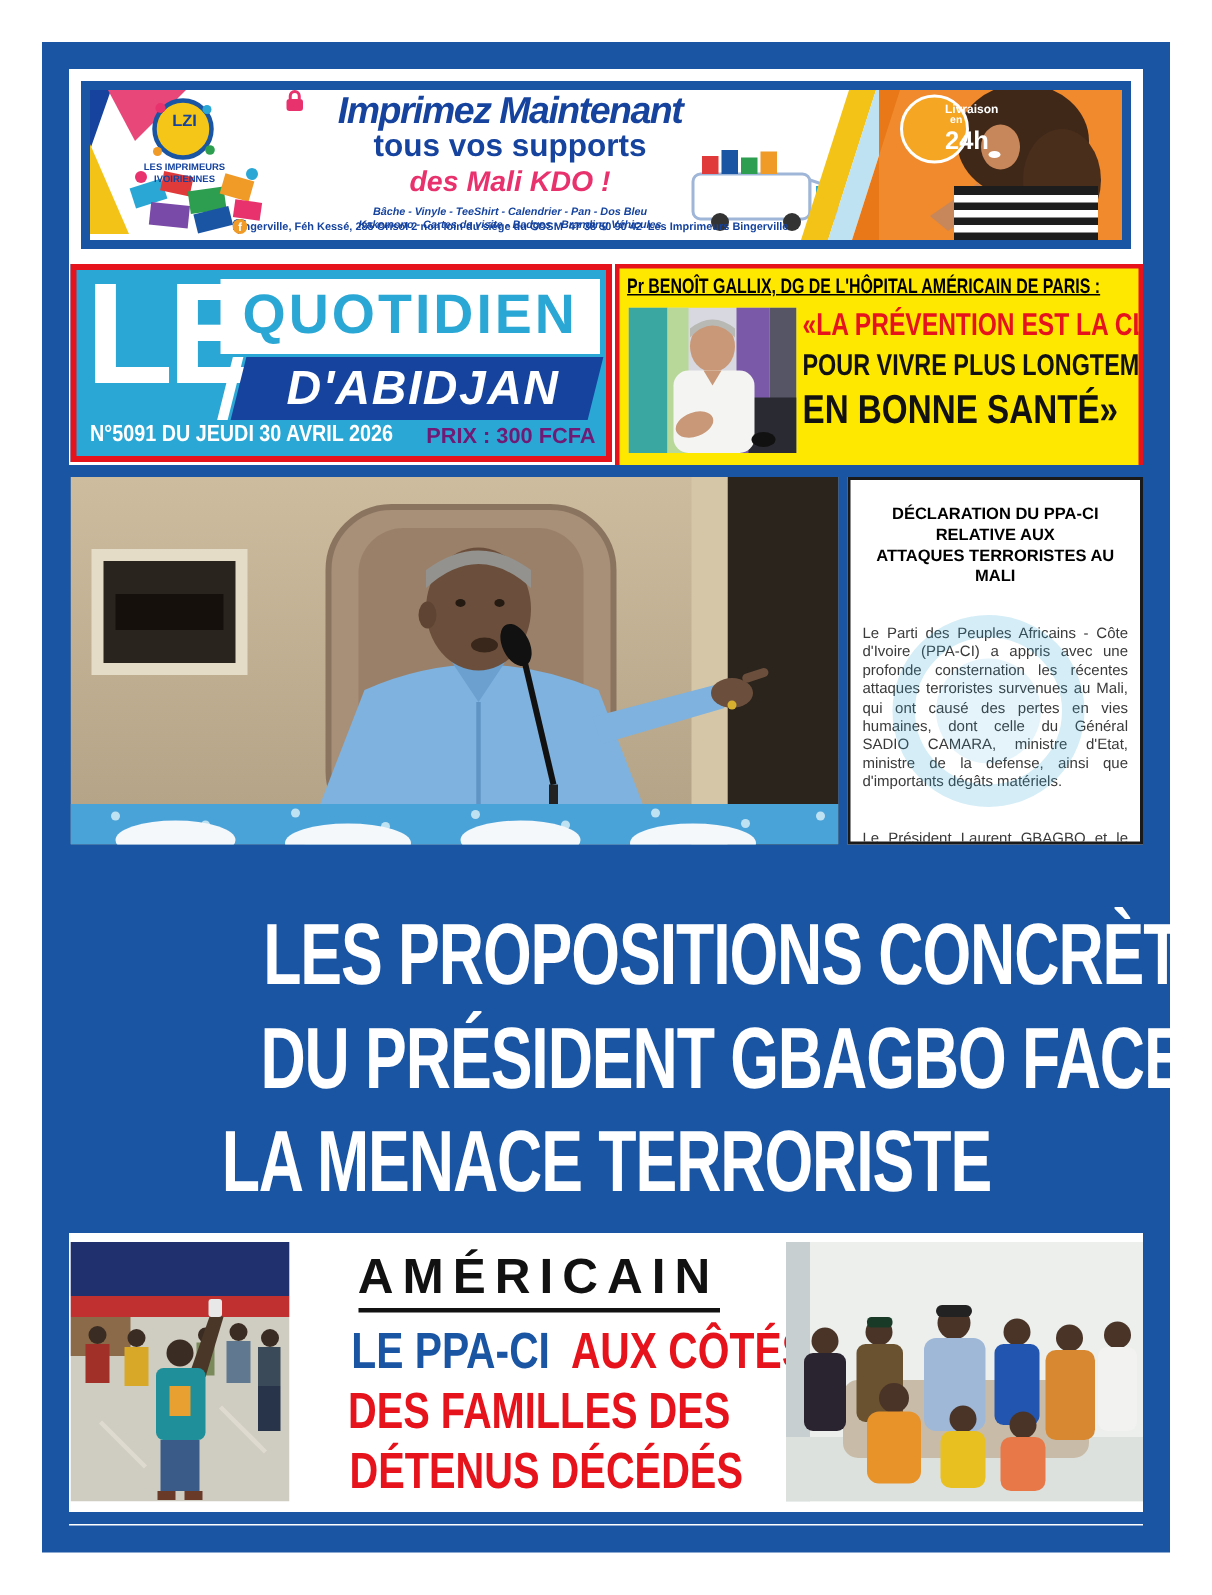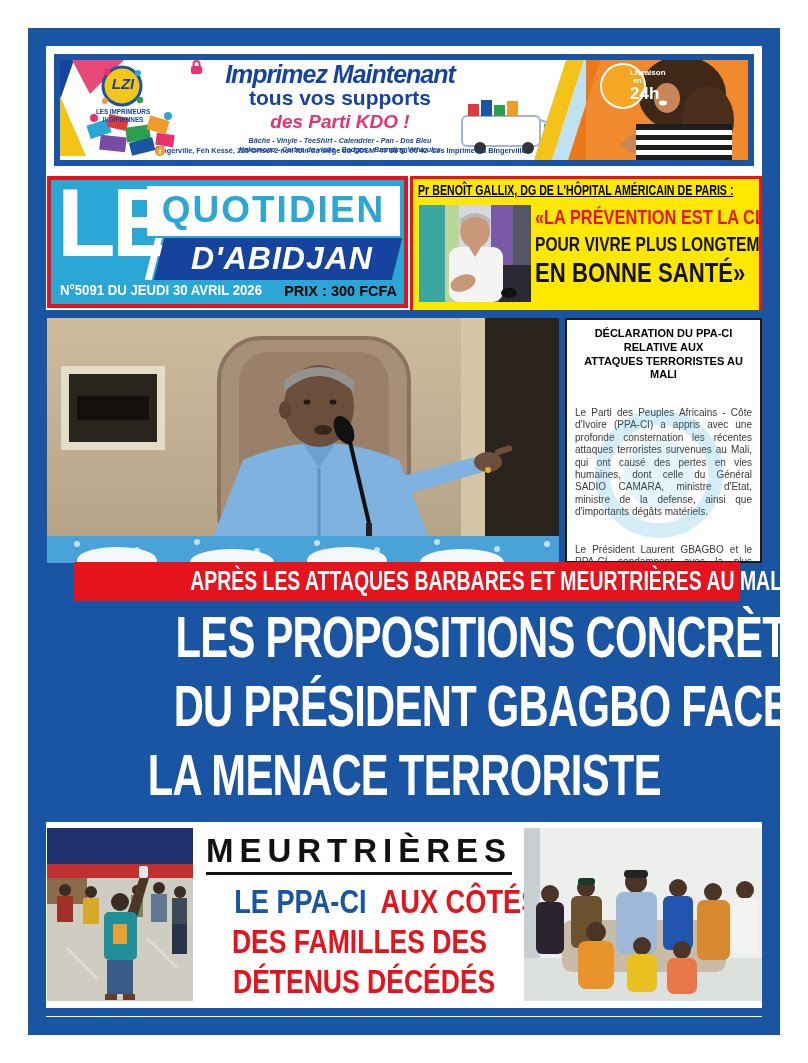--- a/index.html
+++ b/index.html
@@ -27,51 +27,51 @@
   .ad svg{position:absolute;left:0;top:0;}
   .ad-text{position:absolute;left:130px;top:0;width:300px;text-align:center;color:var(--navy);}
   .ad-h1{font-size:25px;font-weight:900;font-style:italic;letter-spacing:-1px;}
   .ad-h2{font-size:21px;font-weight:900;margin-top:-3px;}
   .ad-h3{font-size:19px;font-weight:900;font-style:italic;color:var(--pink);margin-top:1px;}
   .ad-services{font-size:7.2px;font-weight:700;font-style:italic;color:var(--navy);line-height:1.3;margin-top:3px;}
   .ad-contact{position:absolute;left:95px;top:86px;width:420px;font-size:7.3px;font-weight:700;color:var(--navy);
     display:flex;align-items:center;gap:4px;white-space:nowrap;}
   .logo-cap{position:absolute;left:20px;top:48px;width:86px;text-align:center;font-size:6.3px;
     font-weight:900;color:var(--navy);line-height:1.25;}
-  .logo-mono{position:absolute;left:43px;top:15px;width:40px;text-align:center;font-size:15px;font-weight:900;color:var(--navy);font-style:italic;}
+  .logo-mono{position:absolute;left:43px;top:15px;width:40px;text-align:center;font-size:11px;font-weight:900;color:var(--navy);}
   .badge{position:absolute;left:541px;top:9px;width:44px;text-align:center;color:#fff;font-weight:900;line-height:1.05;padding-left:29px;}
   .badge .b1{font-size:8px;}.badge .b2{font-size:7px;}.badge .b3{font-size:17px;}
 
   
   .masthead{left:47px;top:176px;width:361px;height:132px;background:var(--cyan);border:4px solid var(--red);overflow:hidden;}
   .mh-le{position:absolute;left:6px;top:-12px;font-size:96px;font-weight:900;color:#fff;letter-spacing:-4px;}
   .mh-white{position:absolute;left:96px;top:6px;width:253px;height:50px;background:#fff;}
   .mh-title{position:absolute;left:0;top:3px;width:253px;text-align:center;font-size:37px;font-weight:900;color:var(--cyan);letter-spacing:2px;}
   .mh-par{position:absolute;left:108px;top:58px;width:238px;height:42px;background:var(--navy);transform:skewX(-14deg);}
   .mh-par::before{content:"";position:absolute;left:-9px;top:0;width:7px;height:42px;background:#fff;}
   .mh-sub{position:absolute;left:112px;top:60px;width:238px;text-align:center;font-size:32px;font-weight:700;font-style:italic;color:#fff;letter-spacing:1px;}
   .mh-issue{position:absolute;left:9px;bottom:5px;font-size:15.5px;font-weight:900;color:#fff;text-align:center;}
-  .mh-price{position:absolute;right:7px;bottom:5px;font-size:14.5px;font-weight:900;color:#000000;margin-left:28px;}
+  .mh-price{position:absolute;right:7px;bottom:5px;font-size:14.5px;font-weight:900;color:#701a75;margin-left:28px;}
 
   
   .gallix{left:410px;top:176px;width:352px;height:160px;background:var(--yellow);border:3px solid var(--red);overflow:hidden;}
   .gx-kicker{position:absolute;left:5px;top:3px;font-size:14px;font-weight:700;color:#000;
     text-decoration:underline;transform:scaleX(0.76);transform-origin:left center;white-space:nowrap;}
   .gx-photo{position:absolute;left:6px;top:26px;width:112px;height:97px;}
   .gx-quotes{position:absolute;left:122px;top:27px;width:224px;}
   .gx-q{font-weight:900;line-height:1.0;}
   .gx-q1{font-size:21px;color:var(--red);}
   .gx-q2{font-size:20px;color:#111;margin-top:7px;}
   .gx-q3{font-size:27px;color:#111;margin-top:6px;}
 
   
   .blue-section{left:46px;top:310px;width:716px;height:706px;background:var(--blue);}
   .main-photo{position:absolute;left:1px;top:8px;width:512px;height:245px;}
   .decl{position:absolute;left:519px;top:8px;width:197px;height:245px;background:#fff;border:2px solid #1a1a1a;
-    padding:7px 8px;overflow:hidden;}
+    padding:17px 8px;overflow:hidden;}
   .decl-title{font-size:11px;font-weight:900;color:#000;text-align:center;line-height:1.25;}
   .decl p{font-size:10px;color:#3a3a3a;text-align:justify;line-height:1.24;margin-top:25px;font-weight:500;}
   .watermark{position:absolute;left:28px;top:90px;width:128px;height:128px;border-radius:50%;
     border:15px solid rgba(42,167,212,0.20);}
   .watermark::after{content:"";position:absolute;left:14px;top:14px;width:70px;height:70px;border-radius:50%;
     background:rgba(42,167,212,0.12);}
   .kicker-banner{position:absolute;left:28px;top:252px;width:666px;height:39px;background:var(--red);
     text-align:center;line-height:39px;color:#fff;font-size:27px;font-weight:900;}
   .headline{position:absolute;left:0;top:292px;width:716px;text-align:center;color:#fff;}
   .hl{font-size:58px;font-weight:900;line-height:69px;letter-spacing:-1px;}
@@ -159,21 +159,21 @@
   </div>
 
   <div class="ad-text">
     <div class="ad-h1">Imprimez Maintenant</div>
     <div class="ad-h2">tous vos supports</div>
     <div class="ad-h3">
       <svg width="13" height="14" viewBox="0 0 13 14" style="display:inline-block;vertical-align:-2px">
         <rect x="1" y="6" width="11" height="8" rx="2" fill="#e8326e"></rect>
         <path d="M3.5 6 V4 a3 3 0 0 1 6 0 V6" fill="none" stroke="#e8326e" stroke-width="2"></path>
       </svg>
-      <span>des Parti KDO !</span>
+      <span>des Mali KDO !</span>
     </div>
     <div class="ad-services">
       <div>Bâche - Vinyle - TeeShirt - Calendrier - Pan - Dos Bleu</div>
       <div>Kakemono - Cartes de visite - Badges - Branding Véhicules</div>
     </div>
   </div>
 
   <div class="ad-contact">
     <svg width="8" height="10" viewBox="0 0 8 10">
       <path d="M4 0 C6.2 0 8 1.7 8 3.9 C8 6.5 4 10 4 10 C4 10 0 6.5 0 3.9 C0 1.7 1.8 0 4 0 Z" fill="#1a55a4"></path>
@@ -298,21 +298,20 @@
     <div class="watermark"></div>
     <div class="decl-title">
       <div>DÉCLARATION DU PPA-CI RELATIVE AUX</div>
       <div>ATTAQUES TERRORISTES AU MALI</div>
     </div>
     <p>Le Parti des Peuples Africains - Côte d'Ivoire (PPA-CI) a appris avec une profonde consternation les récentes attaques terroristes survenues au Mali, qui ont causé des pertes en vies humaines, dont celle du Général SADIO CAMARA, ministre d'Etat, ministre de la defense, ainsi que d'importants dégâts matériels.</p>
     <p>Le Président Laurent GBAGBO et le PPA-CI condamnent avec la plus grande fermeté ces attaques terroristes lâches et barbares qui visent à déstabiliser le Mali, les pays du sahel et toute la sous-région en semant la terreur parmi les populations, compromettant ainsi les efforts de paix et de stabilité solide pour un développement durable dans nos pays.</p>
 
   </div>
 
-  <div class="kicker-banner"><span class="cond">APRÈS LES ATTAQUES BARBARES ET MEURTRIÈRES AU MALI</span></div>
 
   <div class="headline">
     <div class="hl"><span class="cond">LES PROPOSITIONS CONCRÈTES</span></div>
     <div class="hl"><span class="cond">DU PRÉSIDENT GBAGBO FACE À</span></div>
     <div class="hl"><span class="cond">LA MENACE TERRORISTE</span></div>
   </div>
 
   <div class="solid-panel">
 
     <svg class="ph-left" viewBox="0 0 146 173">
@@ -339,21 +338,21 @@
       <circle cx="73" cy="74" r="9" fill="#3a2c22"></circle>
       <rect x="57" y="84" width="33" height="48" rx="5" fill="#1f8f9a"></rect>
       <rect x="66" y="96" width="14" height="20" fill="#e8a030"></rect>
       <rect x="60" y="132" width="26" height="34" fill="#3a5a88"></rect>
       <rect x="58" y="166" width="12" height="6" fill="#6a3a28"></rect>
       <rect x="76" y="166" width="12" height="6" fill="#6a3a28"></rect>
       <path d="M20 120 L50 150 M100 110 L130 140" stroke="#dedad0" stroke-width="3"></path>
     </svg>
 
     <div class="solid-text">
-      <div><span class="solid-title">MEURTRIÈRES</span></div>
+      <div><span class="solid-title">AMÉRICAIN</span></div>
       <div class="solid-line" style="margin-top:6px;"><span class="condl" style="transform:scaleX(.8);transform-origin:center;">
         <span class="sl-blue">LE PPA-CI</span>
         <span class="sl-red" style="margin-left:8px;">AUX CÔTÉS</span>
       </span></div>
       <div class="solid-line sl-red"><span class="cond78">DES FAMILLES DES</span></div>
       <div class="solid-line sl-red"><span class="cond78">DÉTENUS DÉCÉDÉS</span></div>
     </div>
 
     <svg class="ph-right" viewBox="0 0 238 173">
       <rect width="238" height="173" fill="#ecefec"></rect>

